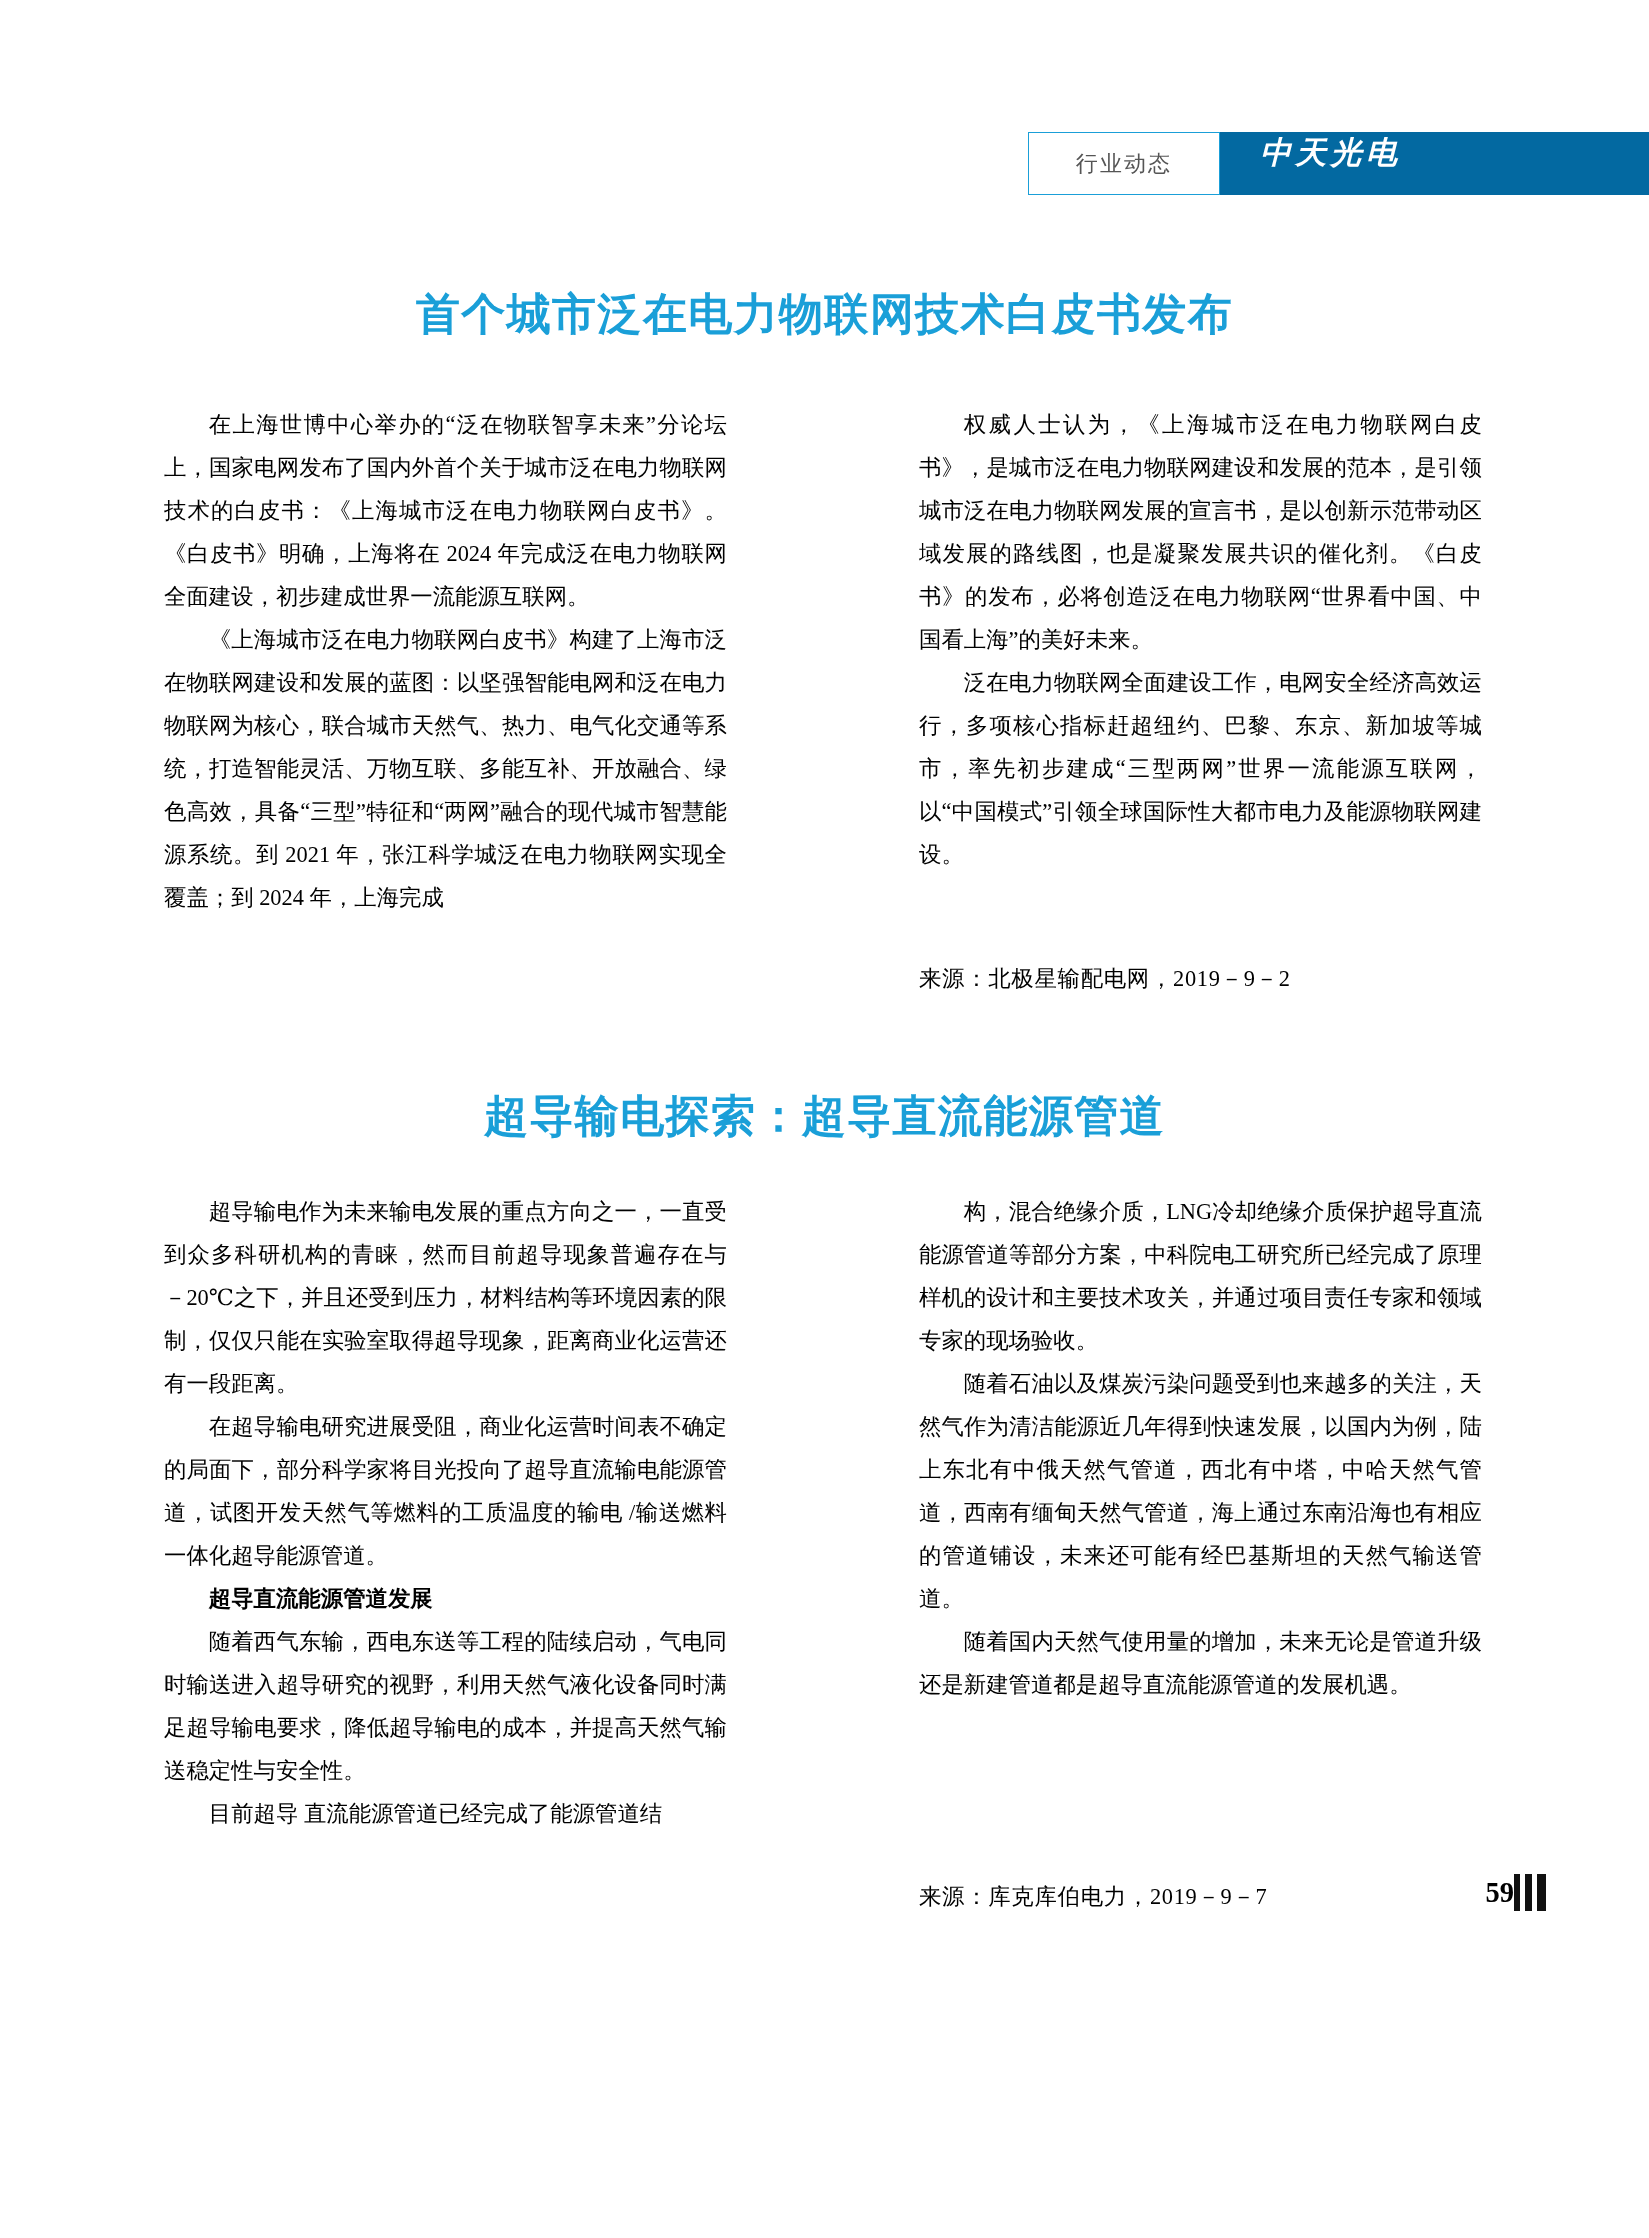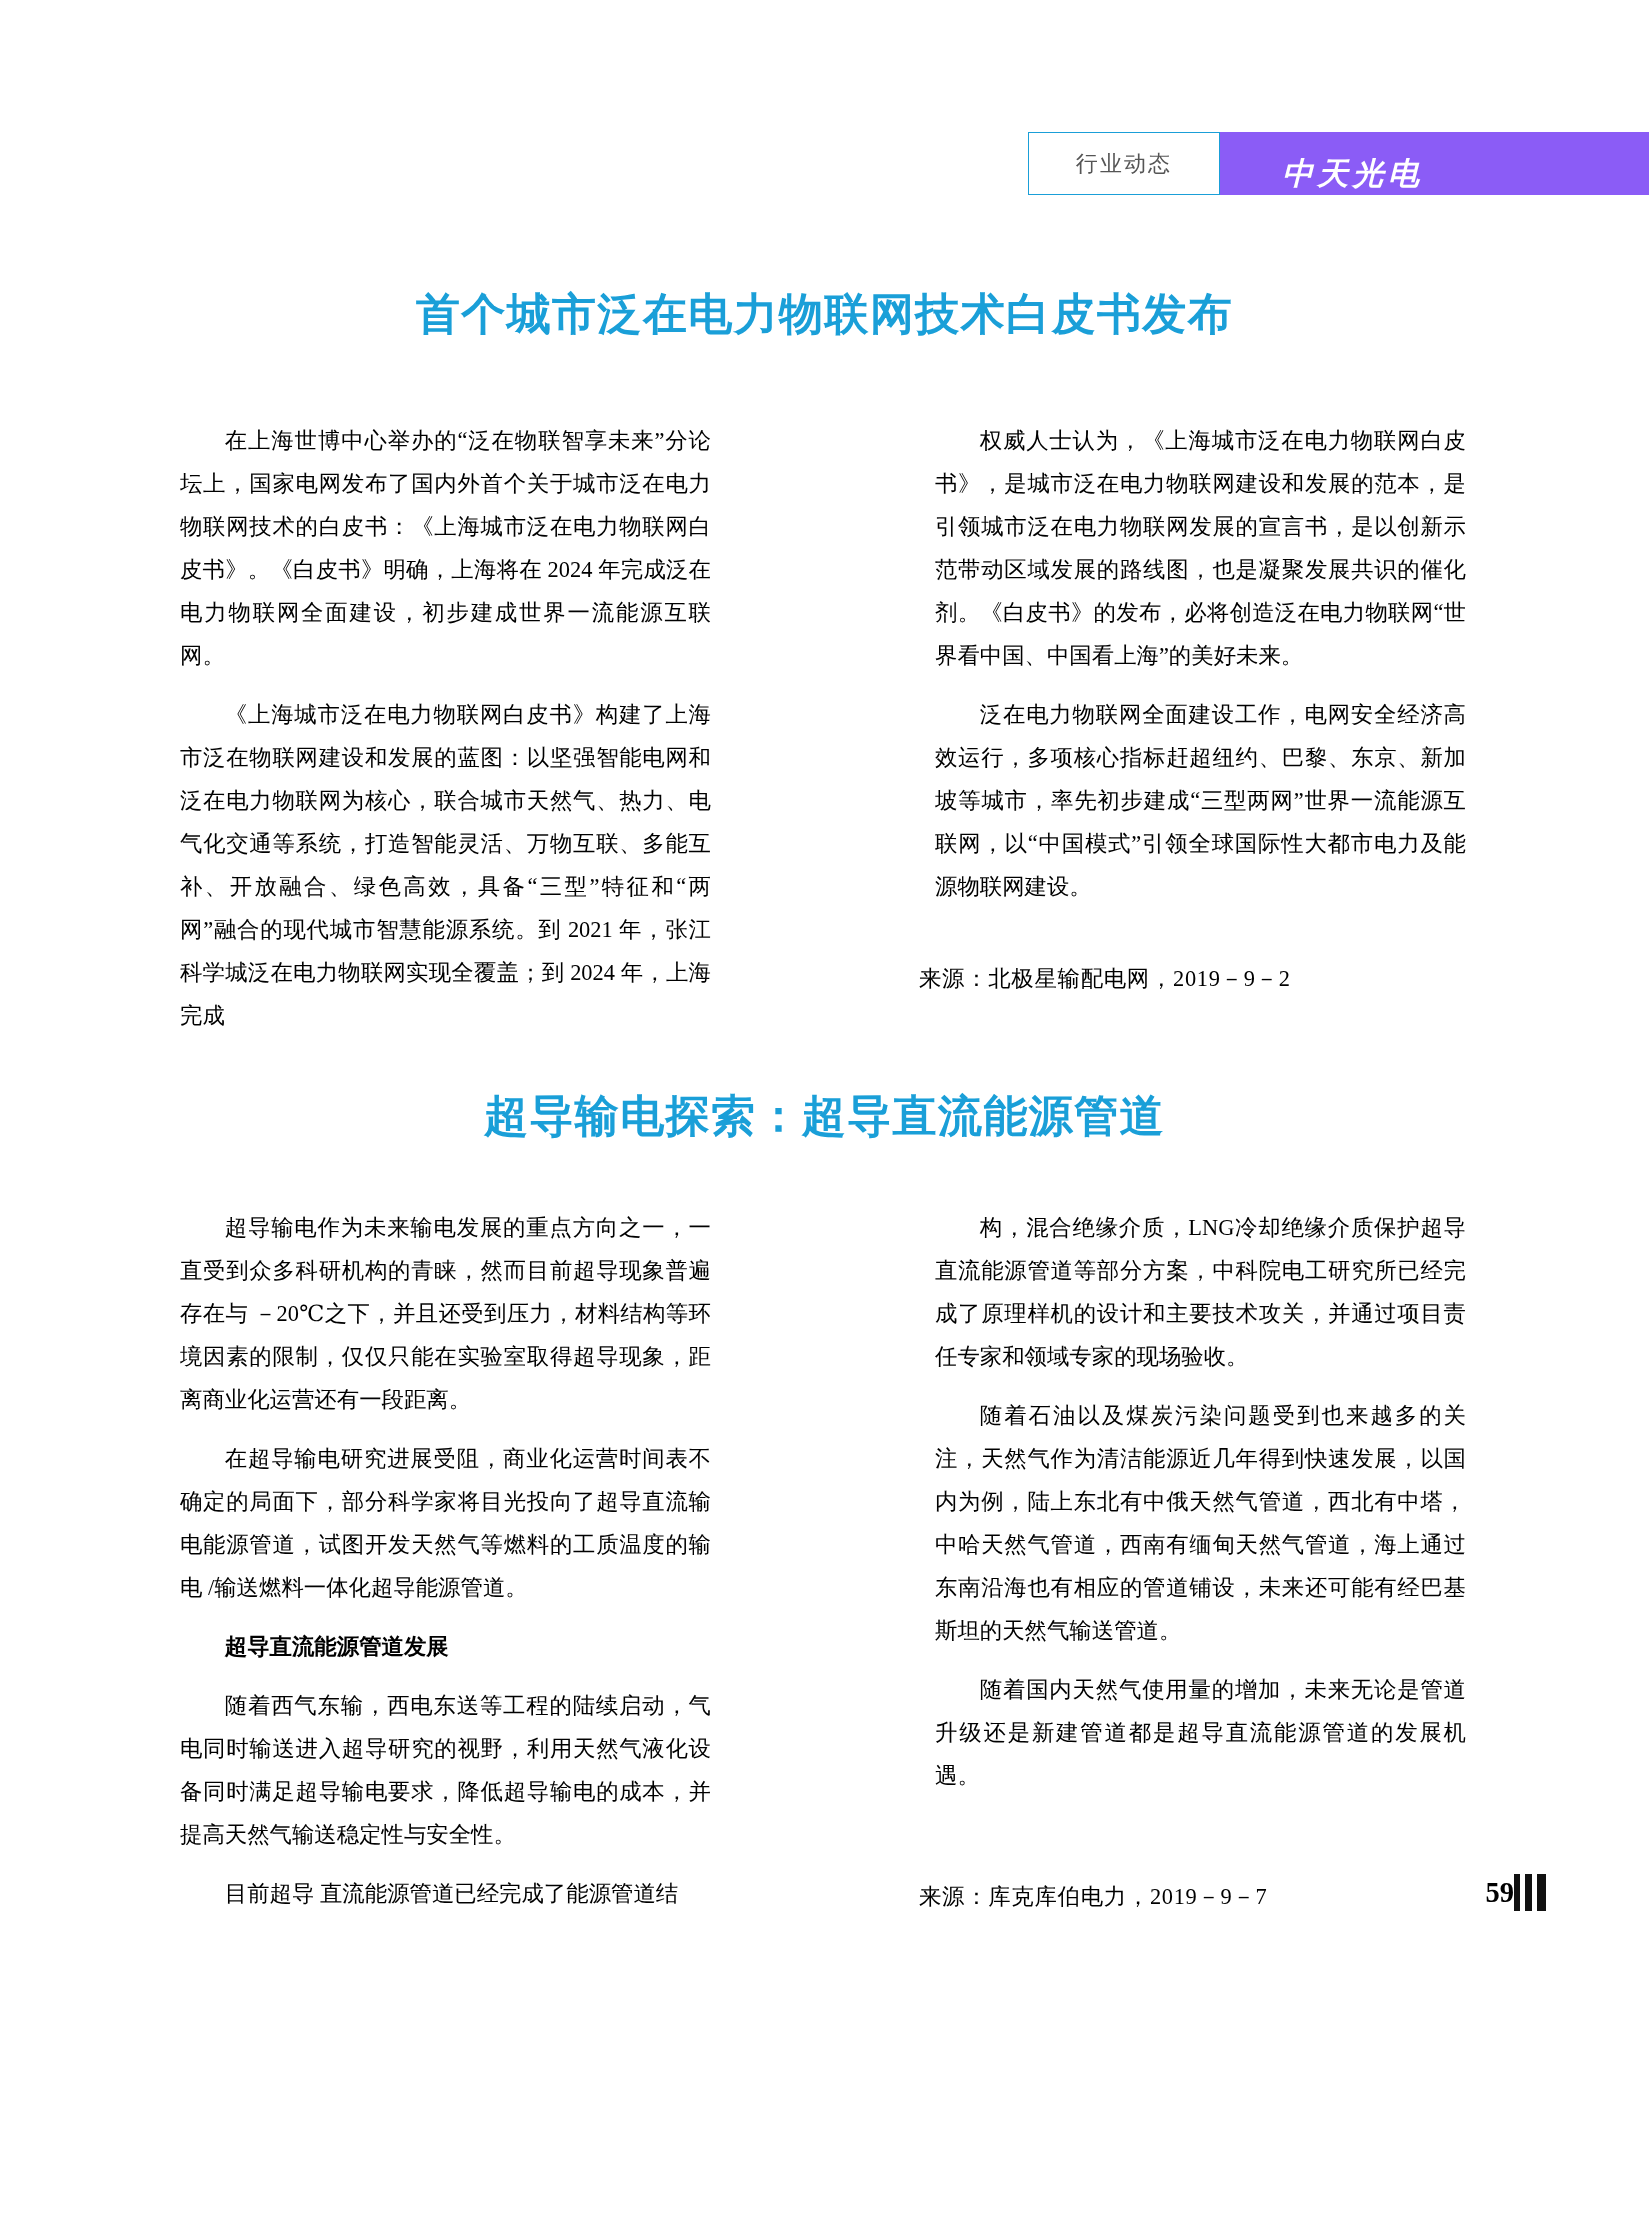--- a/index.html
+++ b/index.html
@@ -40,24 +40,24 @@
     align-items: center;
     justify-content: center;
     color: #555555;
     font-size: 22px;
     letter-spacing: 2.1px;
     font-family: "Liberation Sans", sans-serif;
     background: #ffffff;
   }
   .header-brand {
     flex: 1;
-    background: #8b5cf6;
+    background: #0369a1;
     display: flex;
-    align-items: flex-end;
-    padding-left: 62px;
+    align-items: flex-start;
+    padding-left: 40px;
     box-sizing: border-box;
   }
   .header-brand span {
     color: #ffffff;
     font-size: 31px;
     font-weight: bold;
     letter-spacing: 4.3px;
     font-family: "DejaVu Serif", serif;
     font-style: italic;
   }
@@ -87,21 +87,21 @@
   }
   .col.left  { left: 164px; }
   .col.right { left: 919px; }
 
   #a1-left  { top: 403px; }
   #a1-right { top: 403px; }
   #a2-left  { top: 1190px; }
   #a2-right { top: 1190px; }
 
   .col p {
-    margin: 16px;
+    margin: 0;
     text-indent: 2em;
   }
   .col p.sub {
     text-indent: 2em;
     font-weight: bold;
   }
   .source {
     position: absolute;
     width: 563px;
     left: 919px;

